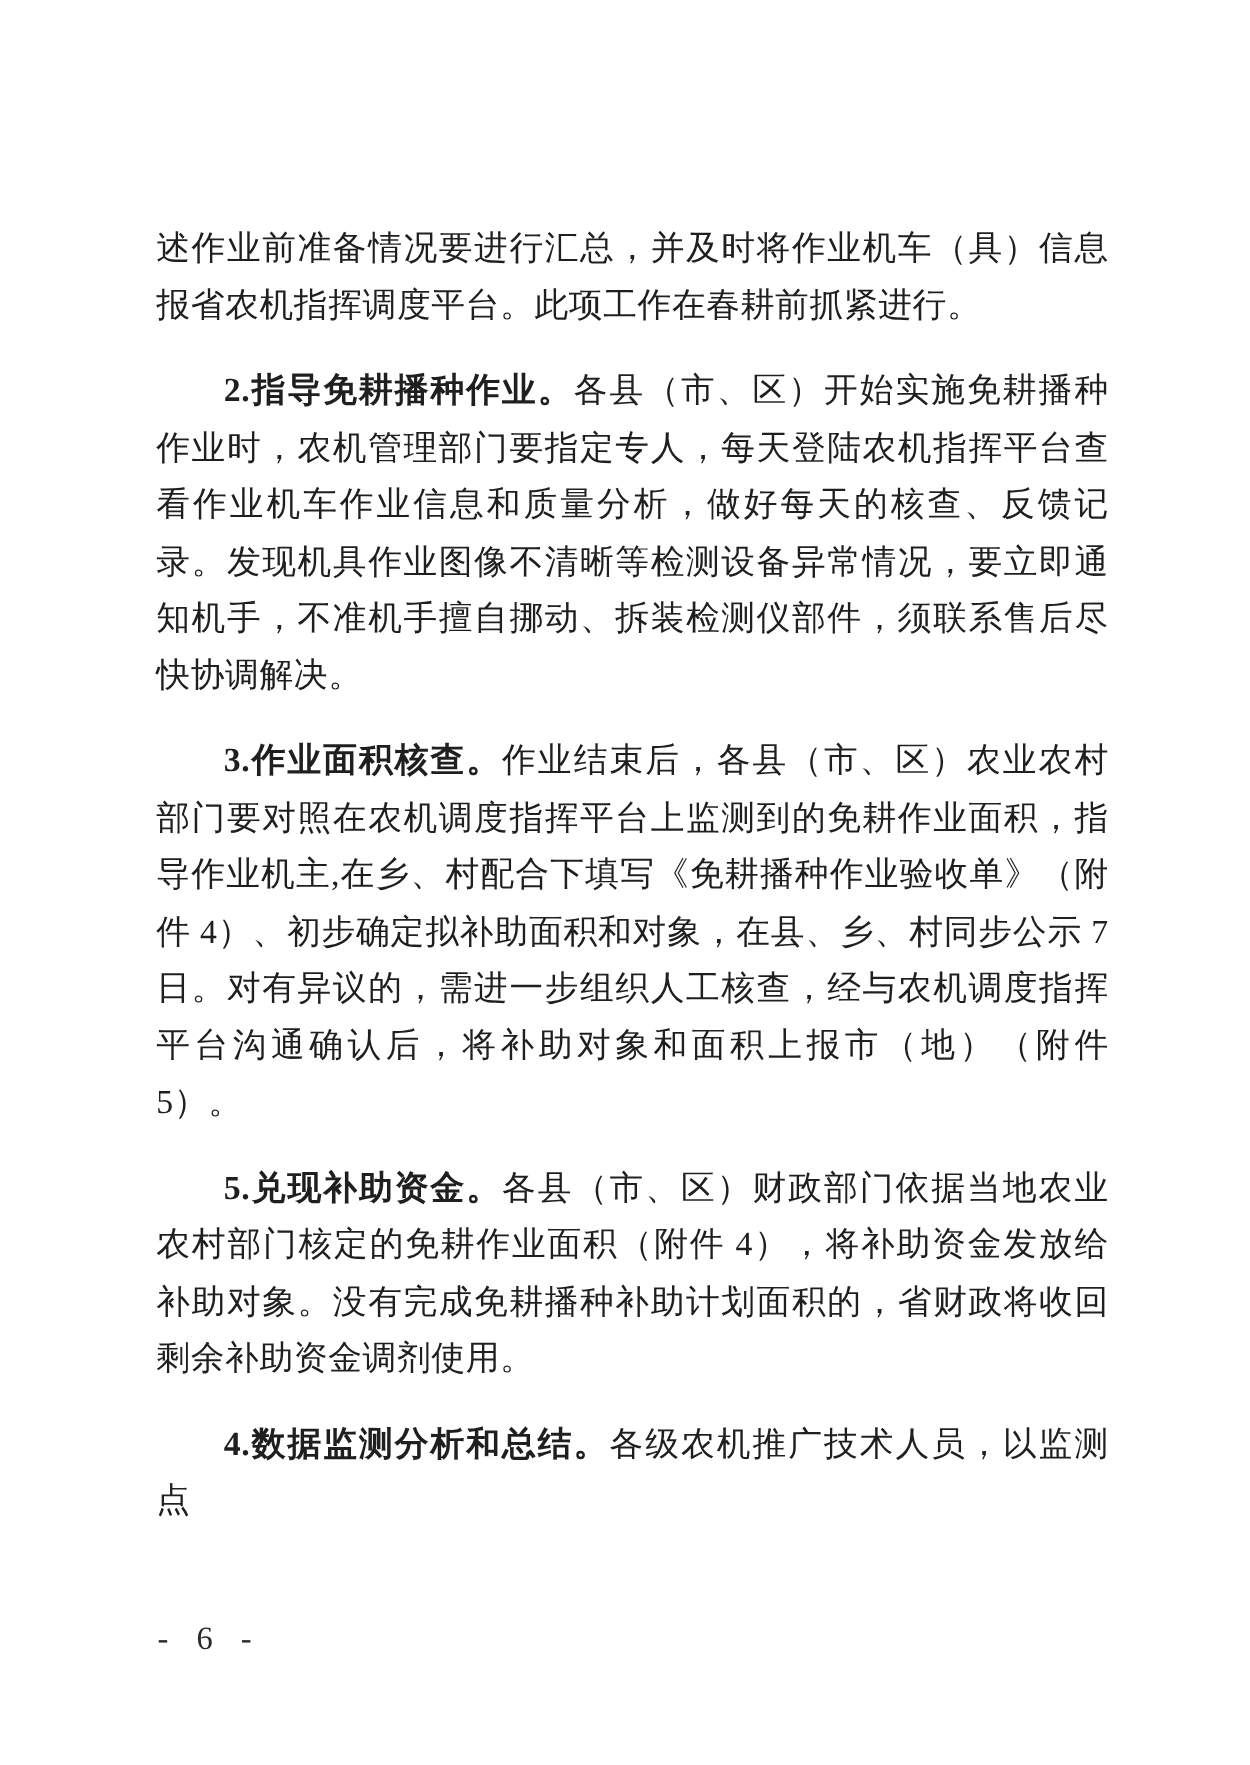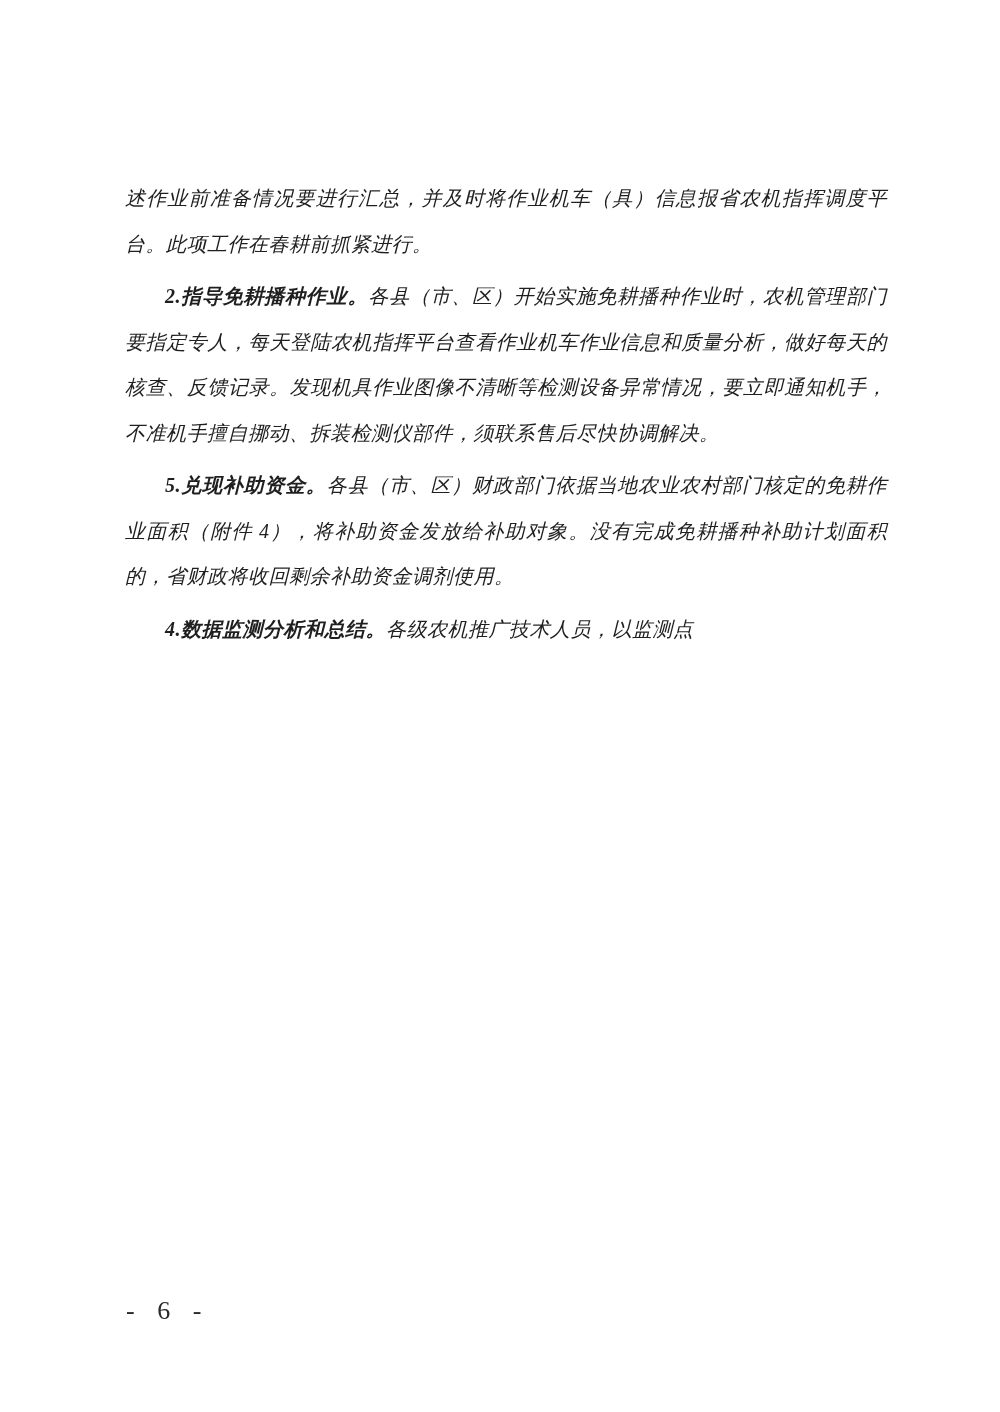--- a/index.html
+++ b/index.html
@@ -14,33 +14,32 @@
       background: #ffffff;
       overflow: hidden;
       font-family: "Liberation Serif", "DejaVu Serif", serif;
       color: #1f1f1f;
     }
     .text-block {
       position: absolute;
       left: 125px;
       top: 176px;
       width: 762px;
-      font-size: 20px;
+      font-size: 27px;
       line-height: 45.5px;
       text-align: justify;
       text-justify: inter-ideograph;
       letter-spacing: 0.5px;
-      font-style: italic;
     }
     .text-block p {
       margin: 0;
       text-indent: 2em;
     }
     .text-block p + p {
-      margin-top: 7px;
+      margin-top: 23px;
     }
     .text-block p.continuation {
       text-indent: 0;
     }
     .lead {
       font-weight: bold;
     }
     .page-number {
       position: absolute;
       left: 126px;
@@ -55,20 +54,21 @@
 <body>
 
 <div class="page">
 
   <div class="text-block">
 
     <p class="continuation"><span>述作业前准备情况要进行汇总，并及时将作业机车（具）信息报省农机指挥调度平台。此项工作在春耕前抓紧进行。</span></p>
 
     <p><b class="lead">2.指导免耕播种作业。</b><span>各县（市、区）开始实施免耕播种作业时，农机管理部门要指定专人，每天登陆农机指挥平台查看作业机车作业信息和质量分析，做好每天的核查、反馈记录。发现机具作业图像不清晰等检测设备异常情况，要立即通知机手，不准机手擅自挪动、拆装检测仪部件，须联系售后尽快协调解决。</span></p>
 
+    <p><b class="lead">3.作业面积核查。</b><span>作业结束后，各县（市、区）农业农村部门要对照在农机调度指挥平台上监测到的免耕作业面积，指导作业机主,在乡、村配合下填写《免耕播种作业验收单》（附件 4）、初步确定拟补助面积和对象，在县、乡、村同步公示 7 日。对有异议的，需进一步组织人工核查，经与农机调度指挥平台沟通确认后，将补助对象和面积上报市（地）（附件 5）。</span></p>
 
 
     <p><b class="lead">5.兑现补助资金。</b><span>各县（市、区）财政部门依据当地农业农村部门核定的免耕作业面积（附件 4），将补助资金发放给补助对象。没有完成免耕播种补助计划面积的，省财政将收回剩余补助资金调剂使用。</span></p>
 
     <p><b class="lead">4.数据监测分析和总结。</b><span>各级农机推广技术人员，以监测点</span></p>
 
   </div>
 
   <div class="page-number">- 6 -</div>
 

